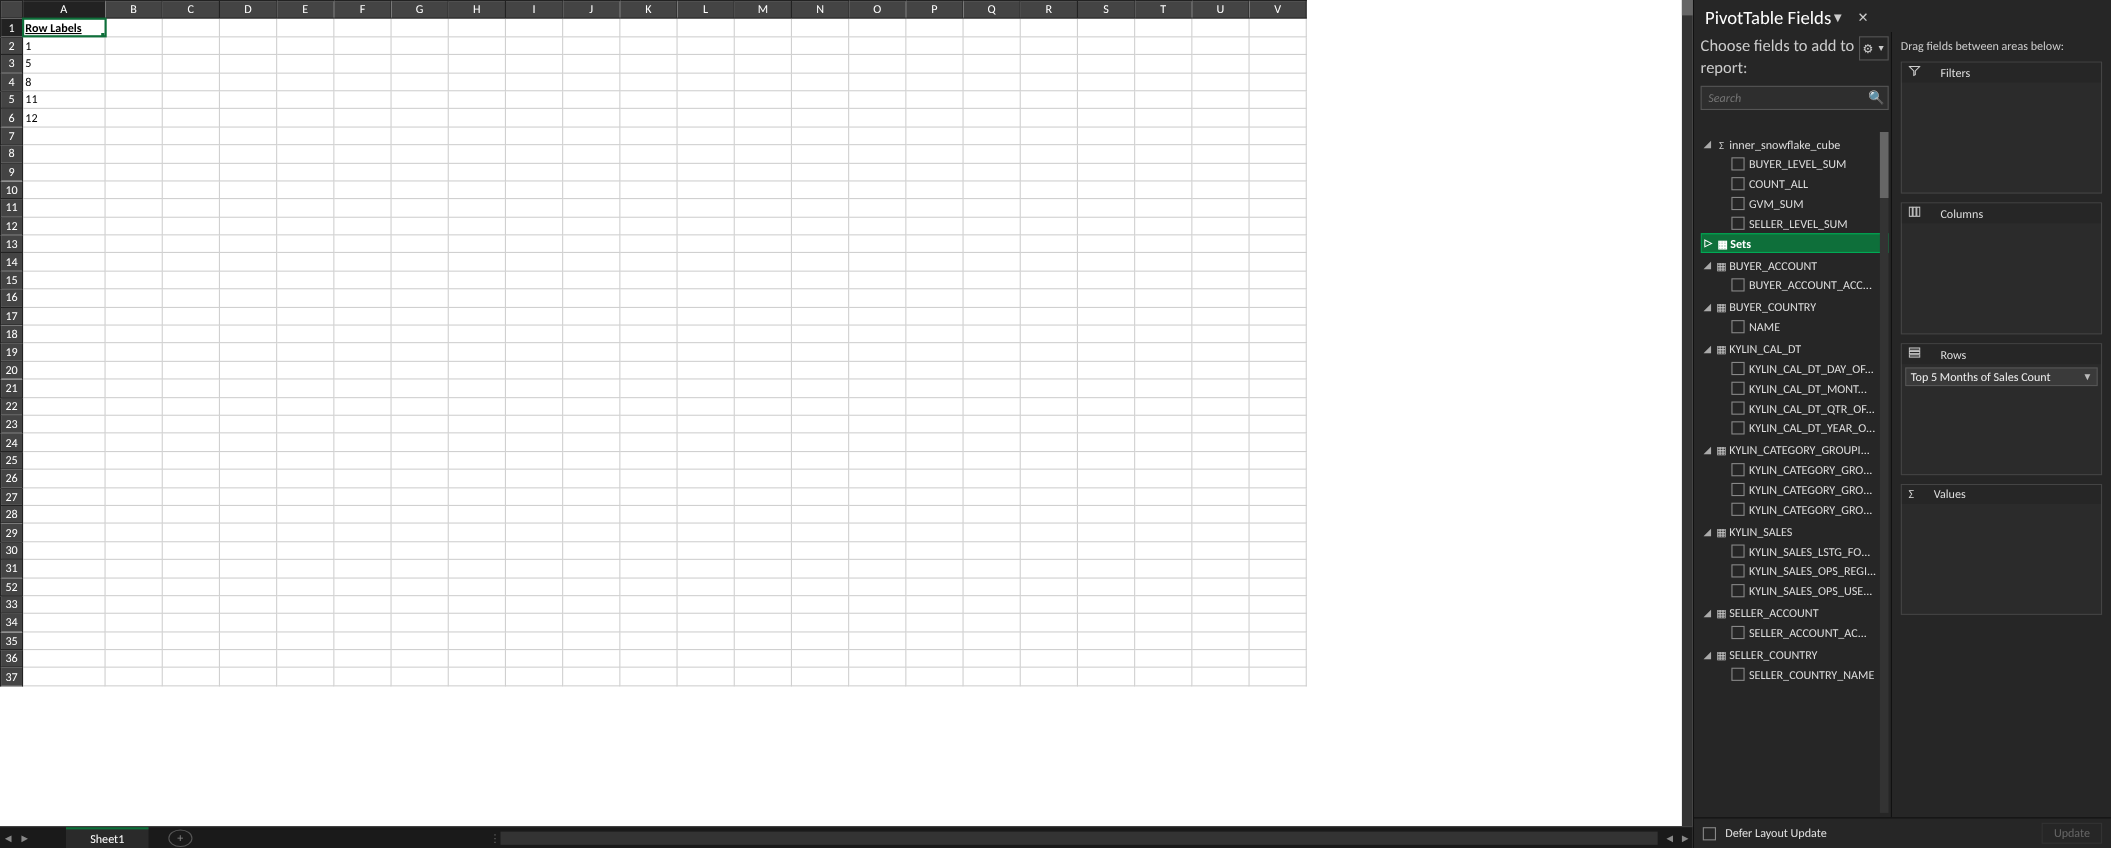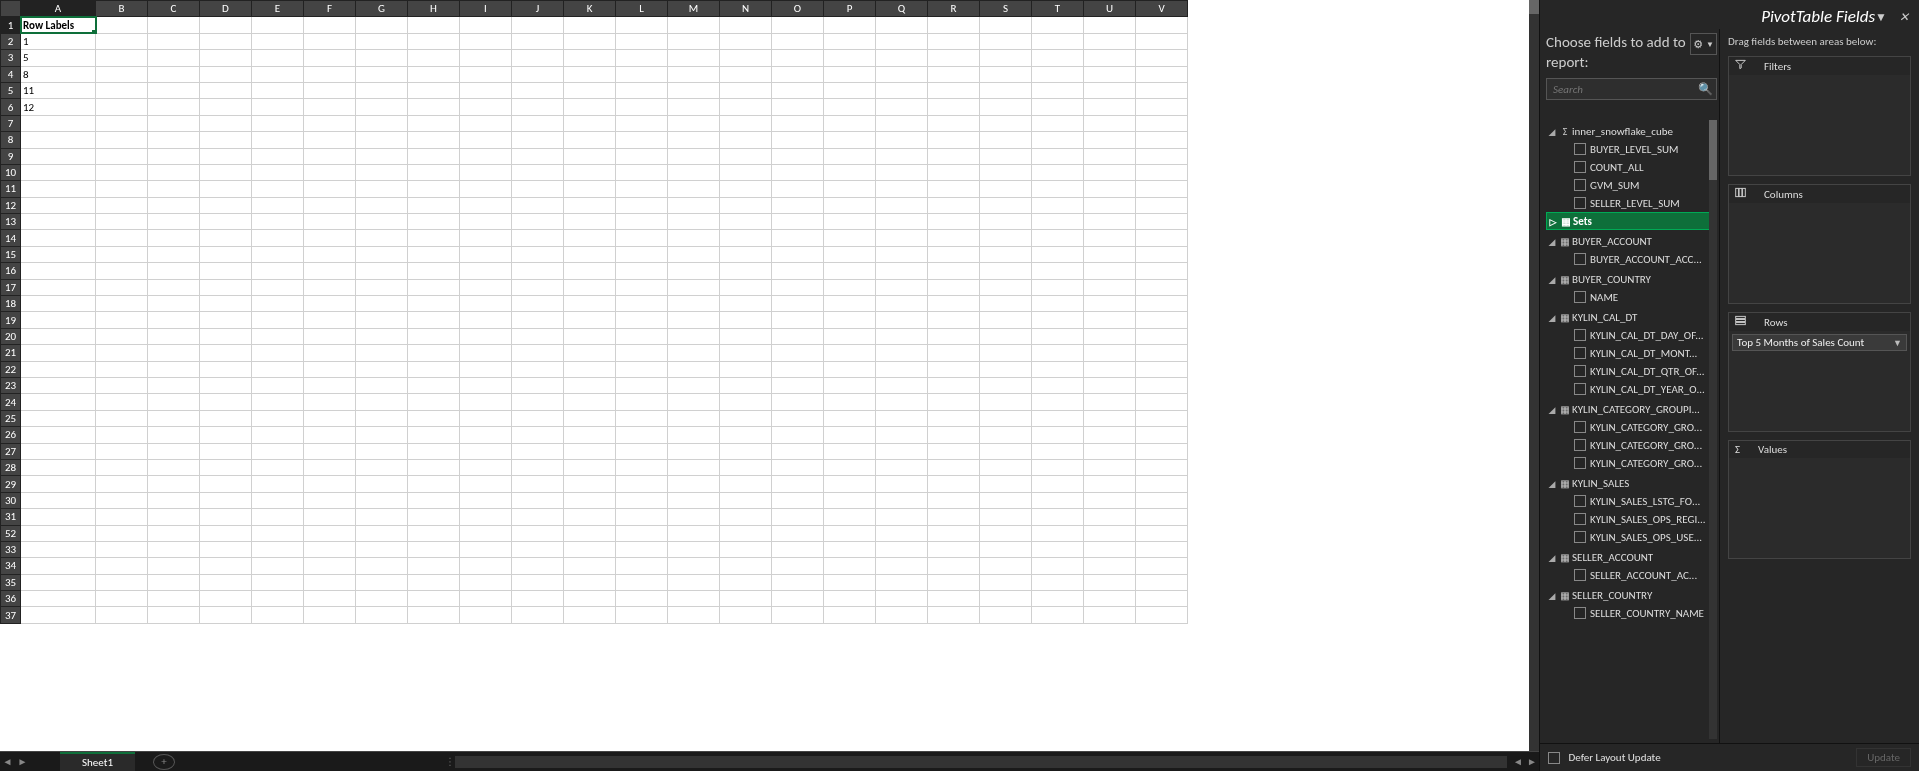--- a/index.html
+++ b/index.html
@@ -8,35 +8,35 @@
 .grid-wrapper { flex:1; overflow:hidden; position:relative; }
 table.grid { border-collapse:collapse; table-layout:fixed; background:#fff; }
 table.grid th, table.grid td { border:1px solid #d0d0d0; height:16.4px; padding:0 2px; font-size:11px; color:#000; white-space:nowrap; overflow:hidden; }
 table.grid th { background:#444; color:#fff; font-weight:normal; border:1px solid #222; text-align:center; }
 th.rowhdr { width:20px; text-align:center; }
 th.colhdr { width:52px; }
 th.colhdr.first { width:75px; }
 th.corner { background:#333; width:20px; }
 td.cell { background:#fff; }
 td.cell.first-col { width:75px; }
-.sel-cell { outline:2px solid #0e6f3a; outline-offset:-1px; position:relative; font-weight:bold; }
+.sel-cell { outline:2px solid #0e6f3a; outline-offset:-1px; position:relative; font-weight:bold;text-decoration:underline; }
 .sel-cell::after { content:""; position:absolute; right:-3px; bottom:-3px; width:6px; height:6px; background:#0e6f3a; }
 th.colhdr.sel { background:#222; }
 th.rowhdr.sel { background:#222; }
 .vscroll-grid { position:absolute; right:0; top:0; bottom:0; width:10px; background:#333; }
 .vscroll-grid .thumb { background:#666; width:100%; height:14px; position:absolute; top:0; }
 .sheet-tabs { height:20px; background:#1a1a1a; display:flex; align-items:center; border-top:1px solid #444; position:relative; }
 .sheet-tabs .nav { width:15px; text-align:center; color:#888; cursor:pointer; font-size:10px; }
 .sheet-tabs .tab { padding:2px 22px; color:#fff; border-top:2px solid #0e6f3a; background:#2a2a2a; font-size:11px; }
 .sheet-tabs .add { width:22px; height:16px; border:1px solid #555; border-radius:50%; text-align:center; line-height:13px; color:#888; margin-left:18px; cursor:pointer; font-size:11px; }
 .sheet-tabs .hscroll-zone { flex:1; height:12px; margin:0 4px 0 280px; background:#333; display:flex; align-items:center; position:relative; }
 .sheet-tabs .hscroll-zone .grip { position:absolute; left:-10px; color:#666; font-size:10px; }
 .sheet-tabs .hscroll-arrow { width:14px; text-align:center; color:#888; font-size:10px; cursor:pointer; }
 .pane { width:380px; background:#262626; display:flex; flex-direction:column; border-left:1px solid #111; }
-.pane-header { display:flex; align-items:center; justify-content:flex-end; padding:6px 10px 2px 10px;font-style:italic; }
+.pane-header { display:flex; align-items:center; justify-content:flex-start; padding:6px 10px 2px 10px; }
 .pane-title { font-size:17px; color:#fff; }
 .pane-header .ctrls { display:flex; gap:12px; align-items:center; }
 .pane-header .ctrls span { cursor:pointer; color:#ccc; font-size:12px; }
 .pane-body { flex:1; display:flex; overflow:hidden; }
 .field-list-side { width:180px; display:flex; flex-direction:column; padding:4px 2px 4px 6px; border-right:1px solid #111; }
 .choose-text { font-size:15px; color:#ccc; line-height:1.3; }
 .choose-row { display:flex; justify-content:space-between; align-items:flex-start; margin-bottom:6px; }
 .gear-btn { width:34px; height:22px; border:1px solid #555; display:flex; align-items:center; justify-content:center; gap:3px; color:#ccc; cursor:pointer; font-size:11px; }
 .search-box { display:flex; align-items:center; border:1px solid #555; background:#2e2e2e; height:22px; margin-bottom:20px; }
 .search-box input { flex:1; background:transparent; border:none; color:#aaa; font-size:11px; padding:0 6px; outline:none; font-style:italic; }

